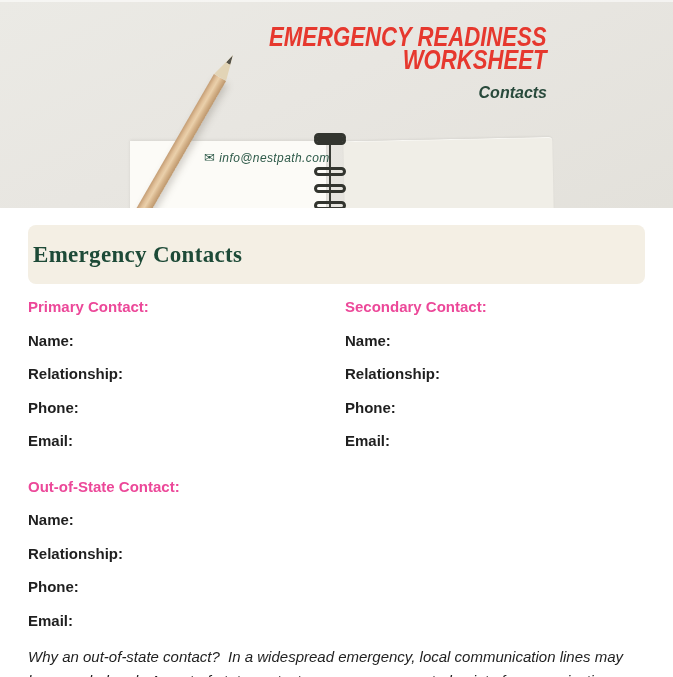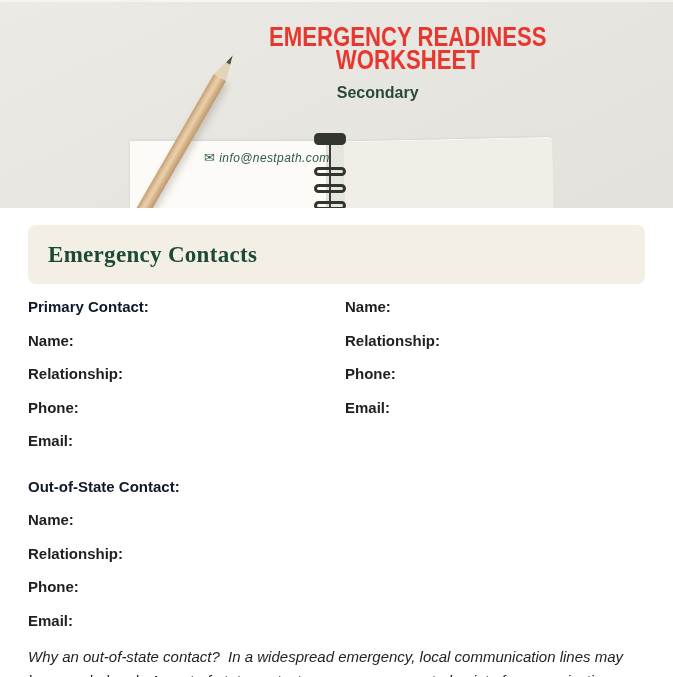--- a/index.html
+++ b/index.html
@@ -88,21 +88,22 @@
   }
   .pencil-shaft {
     width: 14px; height: 184px;
     background: linear-gradient(90deg, #c49d74 0%, #e2c29b 28%, #ead0ab 46%, #d6b48b 70%, #bc966c 100%);
     box-shadow: 4px 3px 7px rgba(90,85,70,0.25);
   }
 
   
   .title-block {
     position: absolute; top: 26px; right: 126px;
-    text-align: center;
+    text-align: right;
+    font-style: italic;
   }
   .title-line {
     display: block;
     font-weight: bold;
     font-size: 27px;
     line-height: 23px;
     color: #e6382e;
     transform: scaleX(0.82);
     transform-origin: 100% 50%;
     white-space: nowrap;
@@ -116,40 +117,40 @@
   }
 
   
   .content { padding: 17px 28px 0 28px; }
 
   .banner {
     background: #f4efe4;
     border-radius: 8px;
     height: 59px;
     display: flex; align-items: center;
-    padding-left: 20px;
+    padding-left: 5px;
     box-sizing: border-box;
   }
   .banner h1 {
     margin: 0;
     font-family: "Liberation Serif", serif;
     font-weight: bold;
     font-size: 23px;
     color: #1d4a37;
     letter-spacing: 0.3px;
   }
 
   .form-area {
     padding-top: 14px;
     font-size: 15px;
     color: #1f1f1f;
   }
   .grid { display: grid; grid-template-columns: 317px auto; }
   .row { line-height: 18.5px; margin-bottom: 15px; font-weight: bold; }
-  .row.heading { font-weight: bold; color: #0f172a; }
+  .row.heading { font-weight: bold; color: #ec4899; }
   .oos { margin-top: 12px; }
   .note {
     margin-top: 13px;
     font-style: italic;
     font-size: 15px;
     line-height: 24px;
     max-width: 600px;
     color: #1f1f1f;
     white-space: pre-wrap;
   }
@@ -180,41 +181,42 @@
     </div>
   </div>
 
   <div class="handwritten">
     <span class="env">✉</span><span>info@nestpath.com</span>
   </div>
 
   <div class="title-block">
     <span class="title-line">EMERGENCY READINESS</span>
     <span class="title-line">WORKSHEET</span>
-    <span class="brand">Secondary</span>
+    <span class="brand">Contacts</span>
   </div>
 </div>
 
 <div class="content">
 
   <div class="banner">
     <h1>Emergency Contacts</h1>
   </div>
 
   <div class="form-area">
 
     <div class="grid">
       <div>
         <div class="row heading">Primary Contact:</div>
         <div class="row">Name:</div>
         <div class="row">Relationship:</div>
         <div class="row">Phone:</div>
         <div class="row">Email:</div>
       </div>
       <div>
+        <div class="row heading">Secondary Contact:</div>
         <div class="row">Name:</div>
         <div class="row">Relationship:</div>
         <div class="row">Phone:</div>
         <div class="row">Email:</div>
       </div>
     </div>
 
     <div class="oos">
       <div class="row heading">Out-of-State Contact:</div>
       <div class="row">Name:</div>

